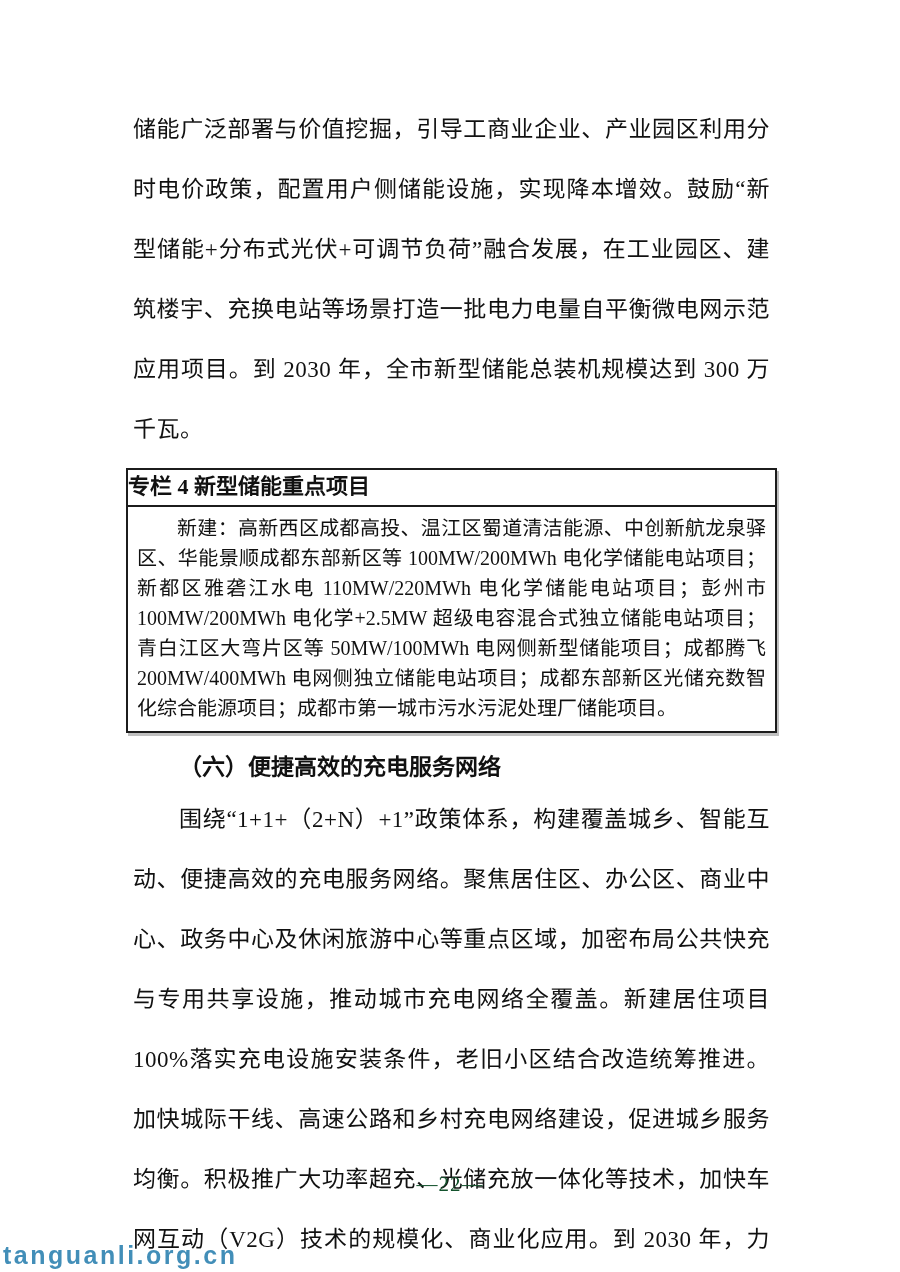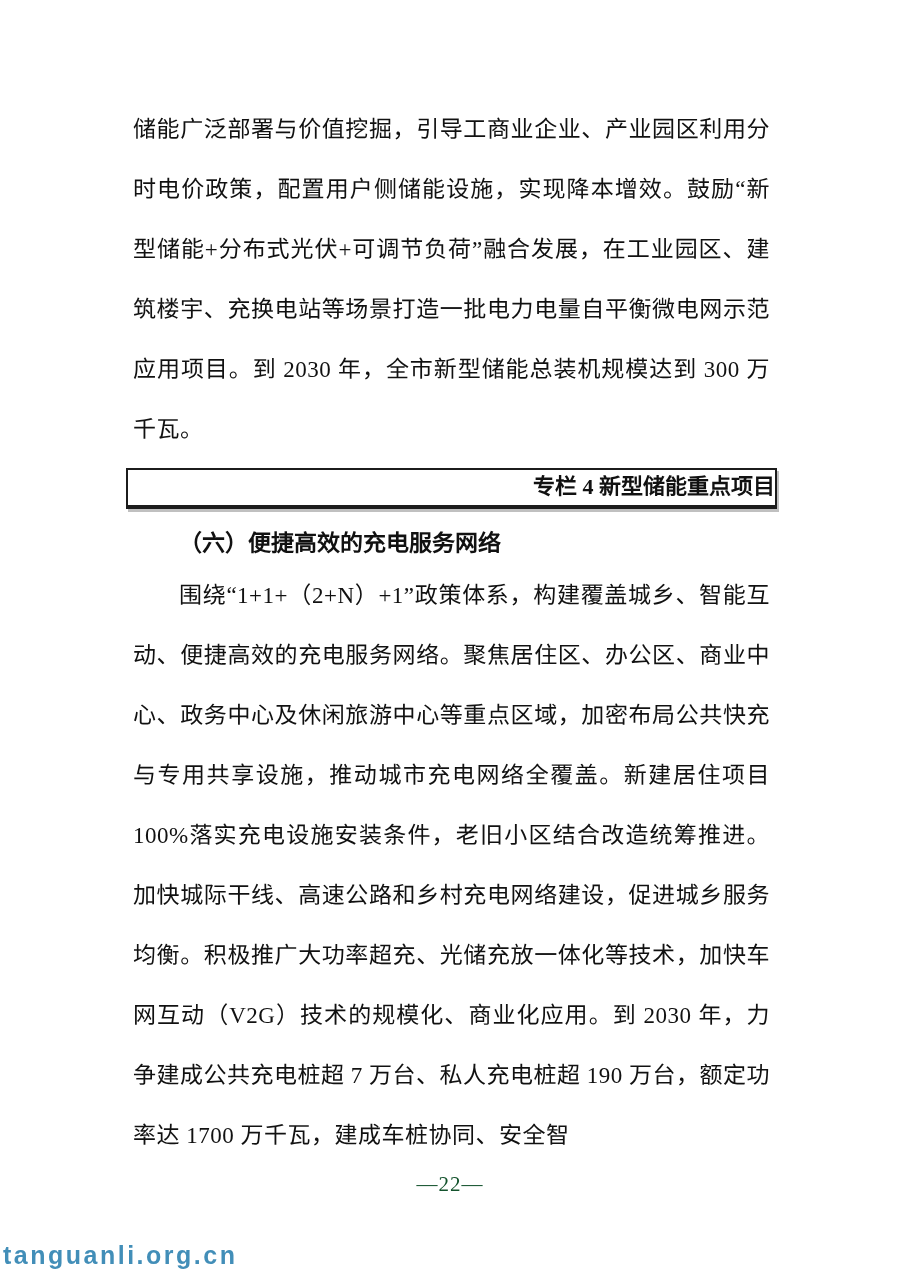--- a/index.html
+++ b/index.html
@@ -40,21 +40,21 @@
     width: 651px;
     margin-left: -7px;
     margin-top: 8px;
     border: 2px solid #1c1c1c;
     background: #ffffff;
     box-shadow: 2px 3px 0 rgba(140,140,140,0.55);
   }
   .callout-title {
     font-size: 22px;
     font-weight: bold;
-    text-align: right;
+    text-align: left;
     line-height: 32px;
     padding: 1px 0 2px 0;
     border-bottom: 2px solid #1c1c1c;
   }
   .callout-body {
     margin: 0;
     font-size: 20px;
     line-height: 30px;
     padding: 6px 9px 8px 9px;
     text-align: justify;
@@ -95,20 +95,21 @@
 <body>
 
 <div class="page">
 
   <div class="doc">
 
     <p class="body-para">储能广泛部署与价值挖掘，引导工商业企业、产业园区利用分时电价政策，配置用户侧储能设施，实现降本增效。鼓励“新型储能+分布式光伏+可调节负荷”融合发展，在工业园区、建筑楼宇、充换电站等场景打造一批电力电量自平衡微电网示范应用项目。到 2030 年，全市新型储能总装机规模达到 300 万千瓦。</p>
 
     <div class="callout-box">
       <div class="callout-title">专栏 4  新型储能重点项目</div>
+      <p class="callout-body">新建：高新西区成都高投、温江区蜀道清洁能源、中创新航龙泉驿区、华能景顺成都东部新区等 100MW/200MWh 电化学储能电站项目；新都区雅砻江水电 110MW/220MWh 电化学储能电站项目；彭州市 100MW/200MWh 电化学+2.5MW 超级电容混合式独立储能电站项目；青白江区大弯片区等 50MW/100MWh 电网侧新型储能项目；成都腾飞 200MW/400MWh 电网侧独立储能电站项目；成都东部新区光储充数智化综合能源项目；成都市第一城市污水污泥处理厂储能项目。</p>
     </div>
 
     <h3 class="section-heading">（六）便捷高效的充电服务网络</h3>
 
     <p class="body-para indent">围绕“1+1+（2+N）+1”政策体系，构建覆盖城乡、智能互动、便捷高效的充电服务网络。聚焦居住区、办公区、商业中心、政务中心及休闲旅游中心等重点区域，加密布局公共快充与专用共享设施，推动城市充电网络全覆盖。新建居住项目 100%落实充电设施安装条件，老旧小区结合改造统筹推进。加快城际干线、高速公路和乡村充电网络建设，促进城乡服务均衡。积极推广大功率超充、光储充放一体化等技术，加快车网互动（V2G）技术的规模化、商业化应用。到 2030 年，力争建成公共充电桩超 7 万台、私人充电桩超 190 万台，额定功率达 1700 万千瓦，建成车桩协同、安全智</p>
 
   </div>
 
   <div class="page-number">—22—</div>
 

